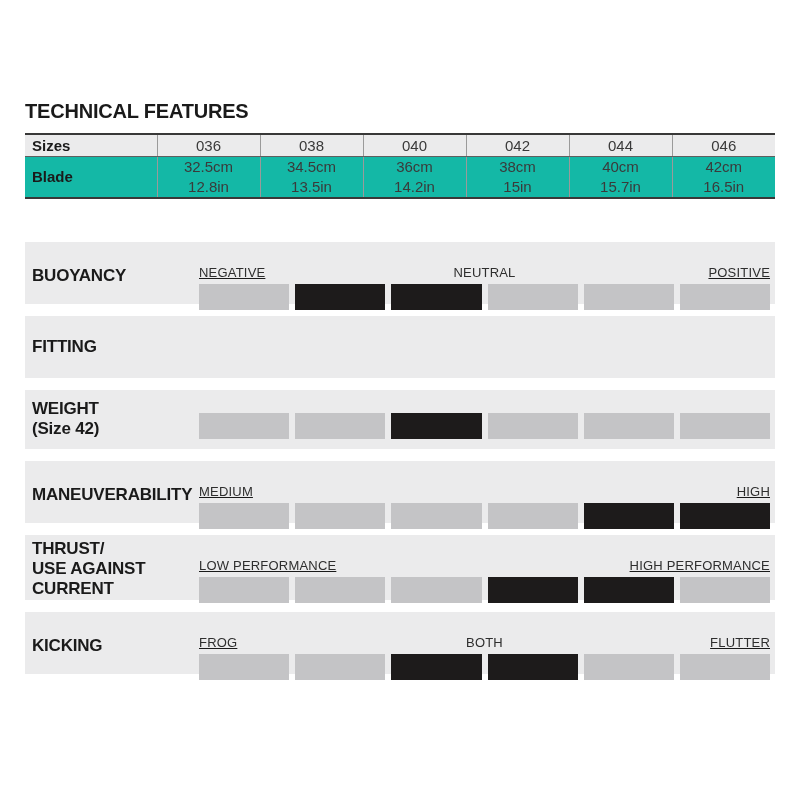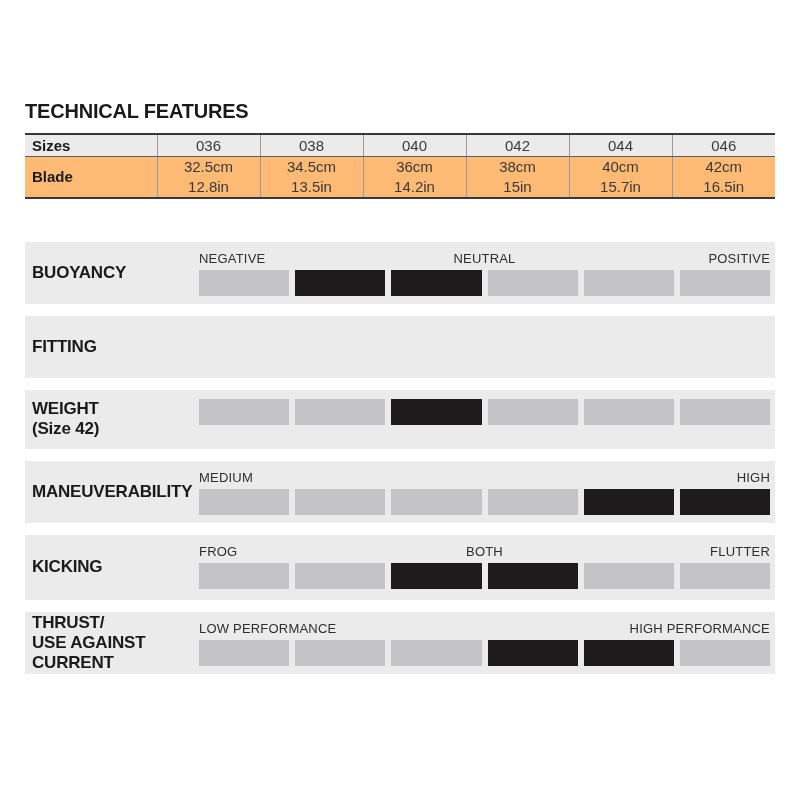--- a/index.html
+++ b/index.html
@@ -53,21 +53,21 @@
     text-align: left;
     padding-left: 7px;
     font-weight: bold;
     color: var(--text-dark, #1a1a1a);
   }
   .sizes-row { height: 22px; background: var(--panel-bg, #ebebec); }
   .sizes-row td {
     border-top: 2px solid var(--table-border-dark, #383838);
     border-bottom: 1px solid #5f5f5f;
   }
-  .blade-row { height: 38px; background: #fdba74; }
+  .blade-row { height: 38px; background: #14b8a6; }
   .blade-row td { border-bottom: 2px solid var(--table-border-dark, #383838); }
   .blade-cell span { display: block; line-height: 20px; }
 
   
   .features { margin-top: 43px; }
   .panel {
     display: grid;
     grid-template-columns: 167px 1fr;
     align-items: center;
     height: 62px;
@@ -83,21 +83,22 @@
   .panel-label {
     font-size: 17px;
     font-weight: bold;
     line-height: 20px;
     letter-spacing: -0.2px;
     white-space: pre-line;
     color: var(--text-dark, #1a1a1a);
   }
   .scale {
     align-self: start;
-    padding-top: 9px;
+    padding-top: 23px;
+    text-decoration: underline;
   }
   .scale-labels {
     position: relative;
     height: 19px;
     display: flex;
     justify-content: space-between;
     font-size: 13px;
     letter-spacing: 0.2px;
     color: #2e2e2e;
   }
@@ -219,52 +220,52 @@
               <div class="seg"></div>
               <div class="seg"></div>
               <div class="seg"></div>
               <div class="seg"></div>
               <div class="seg on"></div>
               <div class="seg on"></div>
             </div>
           </div>
         </div>
         <div class="panel">
+          <div class="panel-label">THRUST/
+USE AGAINST
+CURRENT</div>
+          <div class="scale">
+            <div class="scale-labels">
+              <span class="sl">LOW PERFORMANCE</span>
+              <span class="sl">HIGH PERFORMANCE</span>
+            </div>
+            <div class="segments">
+              <div class="seg"></div>
+              <div class="seg"></div>
+              <div class="seg"></div>
+              <div class="seg on"></div>
+              <div class="seg on"></div>
+              <div class="seg"></div>
+            </div>
+          </div>
+        </div>
+        <div class="panel">
           <div class="panel-label">KICKING</div>
           <div class="scale">
             <div class="scale-labels">
               <span class="sl">FROG</span>
               <span class="sl sl-center">BOTH</span>
               <span class="sl">FLUTTER</span>
             </div>
             <div class="segments">
               <div class="seg"></div>
               <div class="seg"></div>
               <div class="seg on"></div>
               <div class="seg on"></div>
               <div class="seg"></div>
               <div class="seg"></div>
             </div>
           </div>
         </div>
-        <div class="panel">
-          <div class="panel-label">THRUST/
-USE AGAINST
-CURRENT</div>
-          <div class="scale">
-            <div class="scale-labels">
-              <span class="sl">LOW PERFORMANCE</span>
-              <span class="sl">HIGH PERFORMANCE</span>
-            </div>
-            <div class="segments">
-              <div class="seg"></div>
-              <div class="seg"></div>
-              <div class="seg"></div>
-              <div class="seg on"></div>
-              <div class="seg on"></div>
-              <div class="seg"></div>
-            </div>
-          </div>
-        </div>
       </div>
 
   </div>
 </div>
 
 </body></html>

